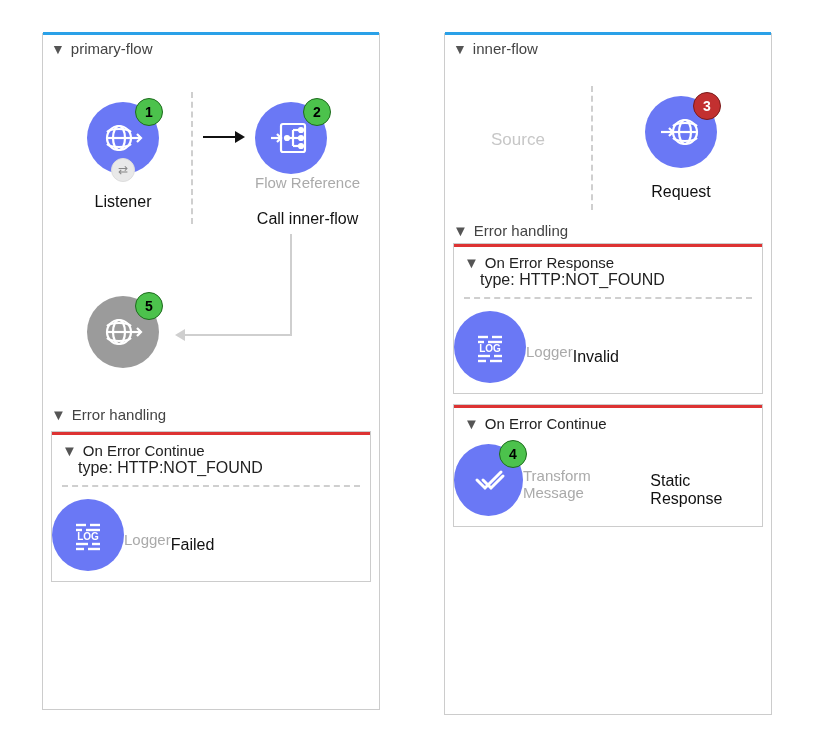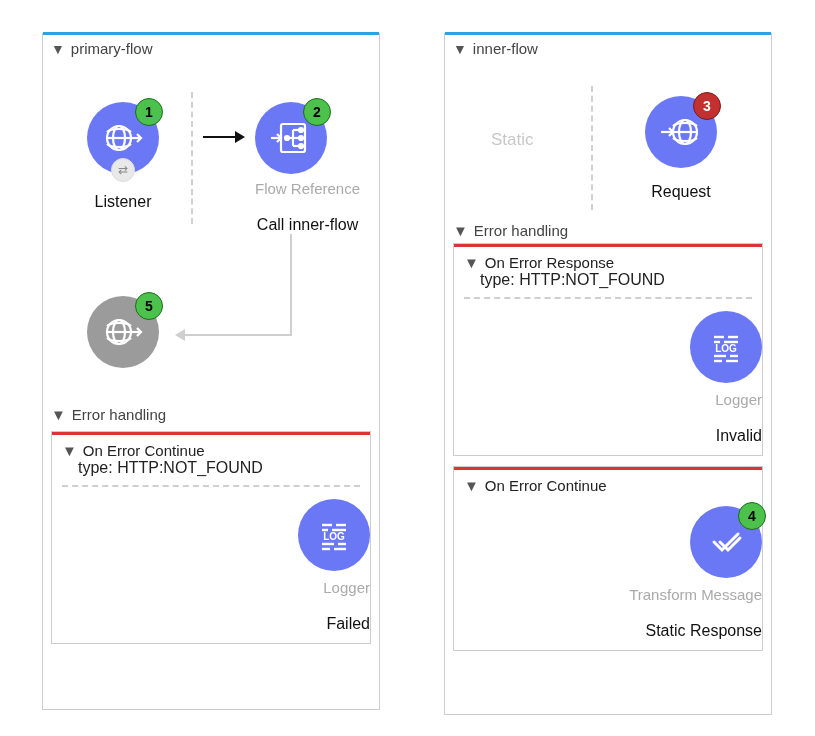--- a/index.html
+++ b/index.html
@@ -27,21 +27,21 @@
   .line-grey-v{position:absolute;width:2px;background:#cfcfcf}
   .line-grey-h{position:absolute;height:2px;background:#cfcfcf}
   .line-grey-h.arrow:before{content:"";position:absolute;left:-2px;top:-5px;border-right:10px solid #cfcfcf;border-top:6px solid transparent;border-bottom:6px solid transparent}
   
   .section-title{display:flex;align-items:center;gap:6px;padding:4px 8px;color:#444;font-size:15px}
   .err-box{border:1px solid #ccc;margin:0 8px 10px 8px;position:relative;padding:0 0 10px 0}
   .err-box .red-top{position:absolute;left:0;right:0;top:0;height:3px;background:#d33}
   .err-head{padding:10px 10px 0 10px}
   .err-head .row1{display:flex;align-items:center;gap:6px;font-size:15px;color:#222}
   .err-head .row2{border-bottom:2px dashed #cfcfcf;padding:0 0 8px 16px;font-size:16px}
-  .inner-node{display:flex;flex-direction:column;align-items:flex-end;margin-top:12px}
+  .inner-node{display:flex;flex-direction:row;align-items:center;margin-top:12px}
   .swap-badge{position:absolute;bottom:-8px;left:50%;transform:translateX(-50%);width:22px;height:22px;border-radius:50%;background:#e9e9e9;border:1px solid #ddd;display:flex;align-items:center;justify-content:center;font-size:12px;color:#888}
   svg{display:block}
 </style>
 </head>
 <body>
 
 <div class="canvas">
 
   <div class="flow-box" style="left:42px;top:33px;width:336px;height:675px">
     <div class="blue-top"></div>
@@ -87,21 +87,21 @@
             <circle cx="32" cy="14" r="2" fill="#fff"></circle>
             <line x1="24" y1="22" x2="30" y2="22"></line>
             <circle cx="32" cy="22" r="2" fill="#fff"></circle>
             <line x1="24" y1="22" x2="24" y2="30"></line>
             <line x1="24" y1="30" x2="30" y2="30"></line>
             <circle cx="32" cy="30" r="2" fill="#fff"></circle>
           </g>
         </svg>
         <div class="badge green">2</div>
       </div>
-      <div class="node-label-grey" style="margin-top:6px">Flow Reference</div>
+      <div class="node-label-grey" style="">Flow Reference</div>
       <div class="node-label">Call inner-flow</div>
     </div>
 
     <div class="line-grey-v" style="left:247px;top:200px;height:102px"></div>
     <div class="line-grey-h arrow" style="left:134px;top:300px;width:115px"></div>
 
     <div class="node" style="left:44px;top:262px">
       <div class="circle grey">
         <svg width="44" height="44" viewBox="0 0 44 44">
           <g fill="none" stroke="#fff" stroke-width="2.2">
@@ -155,21 +155,21 @@
     </div>
   </div>
 
   <div class="flow-box" style="left:444px;top:33px;width:326px;height:680px">
     <div class="blue-top"></div>
     <div class="title-row">
       <span class="caret">▼</span>
       <span class="flow-title">inner-flow</span>
     </div>
 
-    <div class="source-ph" style="left:46px;top:96px">Static</div>
+    <div class="source-ph" style="left:46px;top:96px">Source</div>
     <div class="divider" style="left:146px;top:52px;height:124px"></div>
 
     <div class="node" style="left:200px;top:62px">
       <div class="circle blue">
         <svg width="44" height="44" viewBox="0 0 44 44">
           <g fill="none" stroke="#fff" stroke-width="2.2">
             <circle cx="26" cy="22" r="12"></circle>
             <ellipse cx="26" cy="22" rx="6" ry="12"></ellipse>
             <line x1="14" y1="22" x2="38" y2="22"></line>
             <path d="M14 16 C18 12,34 12,38 16"></path>

